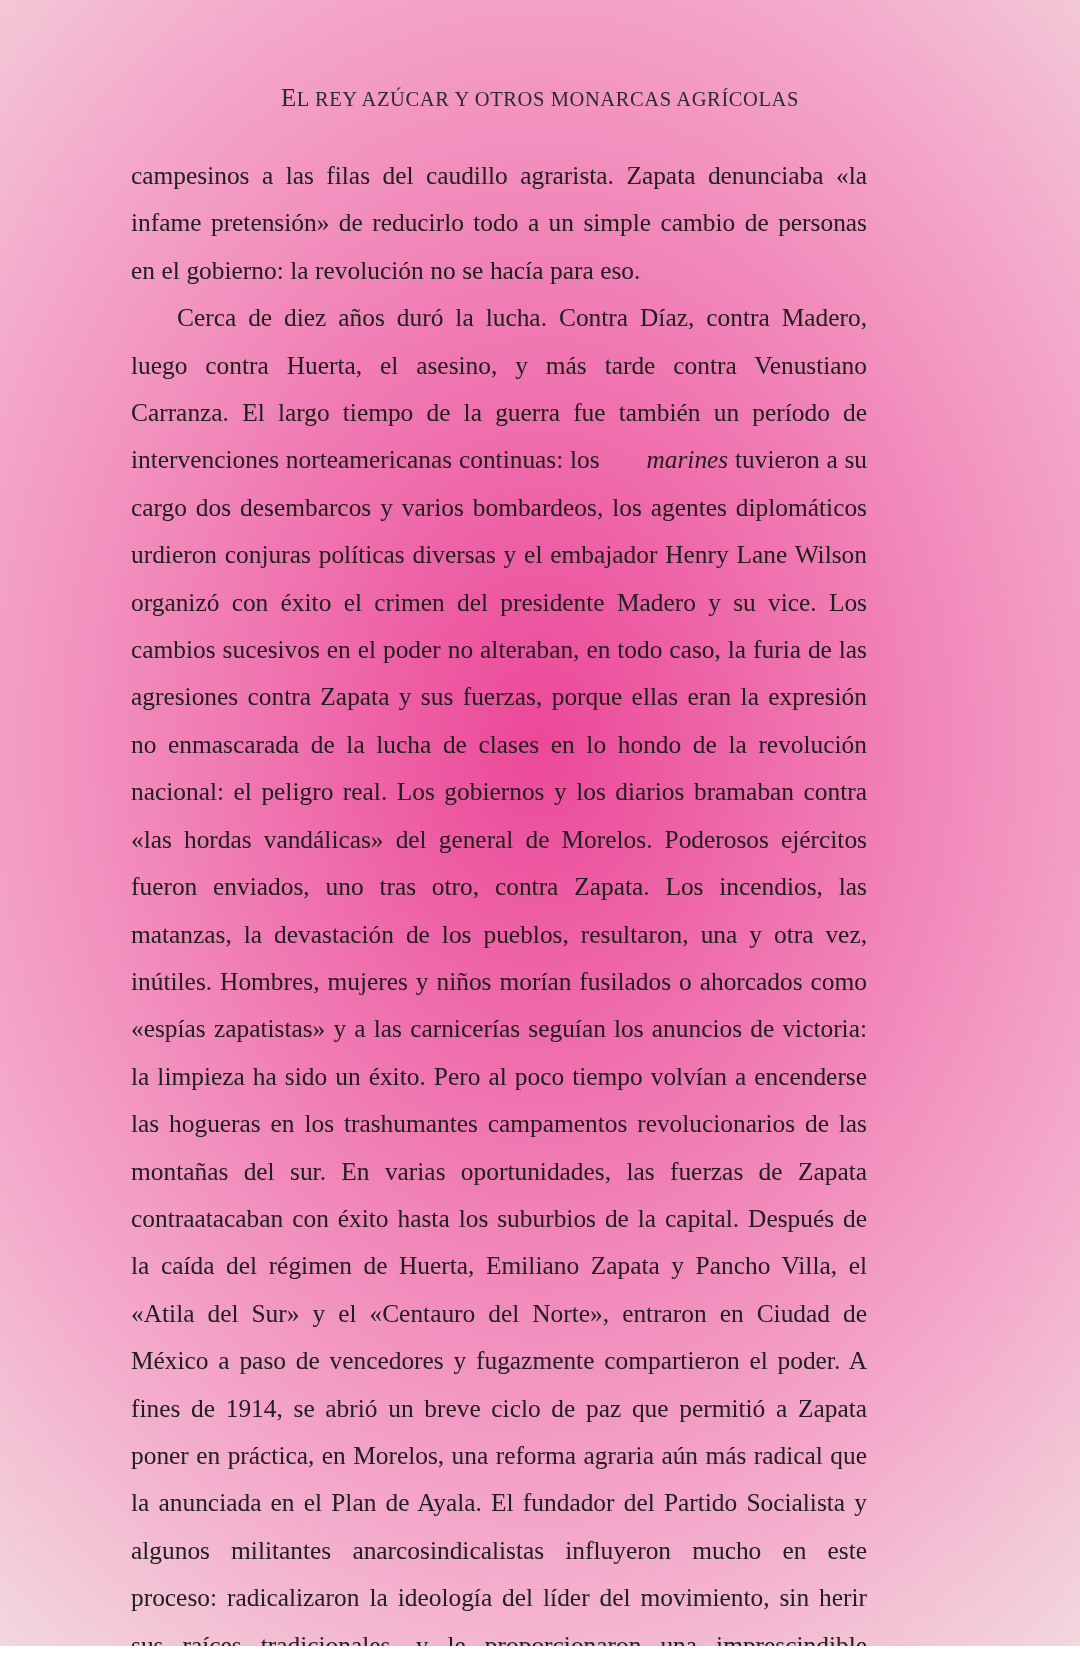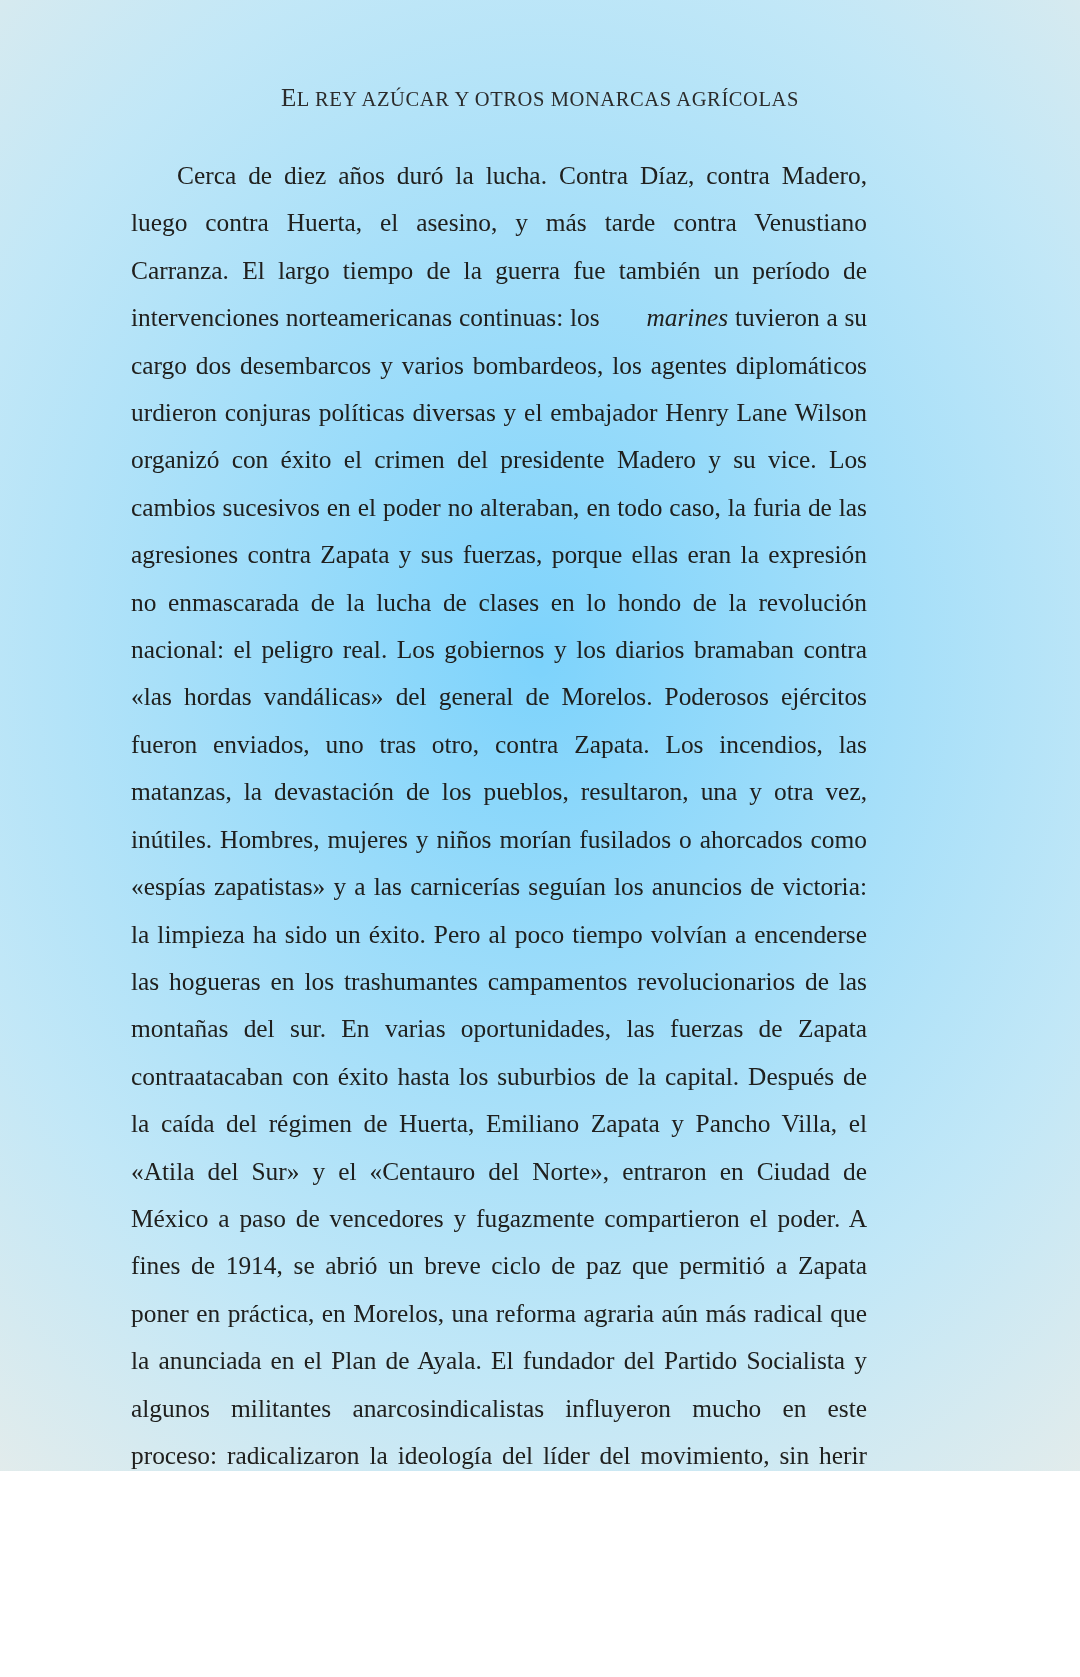--- a/index.html
+++ b/index.html
@@ -10,22 +10,22 @@
     width: 1080px;
     height: 1677px;
     background: #ffffff;
     font-family: "Liberation Serif", "DejaVu Serif", serif;
     color: #1c1c1c;
     -webkit-font-smoothing: antialiased;
   }
   .page {
     position: relative;
     width: 1080px;
-    height: 1471px;
-    background: #7dd3fc;
+    height: 1646px;
+    background: #ec4899;
     overflow: hidden;
   }
   
   .paper-tint {
     position: absolute;
     inset: 0;
     background:
       radial-gradient(ellipse 80% 70% at 50% 45%, rgba(255,255,255,0) 0%, rgba(250,248,243,0.55) 70%, rgba(243,240,233,0.85) 100%);
     pointer-events: none;
   }
@@ -84,19 +84,20 @@
 <div class="page">
 
   <div class="paper-tint"></div>
 
   <div class="running-header">
     <span class="cap">E</span><span>L REY AZÚCAR Y OTROS MONARCAS AGRÍCOLAS</span>
   </div>
 
   <div class="text-block">
 
+    <p class="para">campesinos a las filas del caudillo agrarista. Zapata denunciaba «la infame pretensión» de reducirlo todo a un simple cambio de personas en el gobierno: la revolución no se hacía para eso.</p>
 
     <p class="para indent"><span>Cerca de diez años duró la lucha. Contra Díaz, contra Madero, luego contra Huerta, el asesino, y más tarde contra Venustiano Carranza. El largo tiempo de la guerra fue también un período de intervenciones norteamericanas continuas: los </span><em>marines</em><span> tuvieron a su cargo dos desembarcos y varios bombardeos, los agentes diplomáticos urdieron conjuras políticas diversas y el embajador Henry Lane Wilson organizó con éxito el crimen del presidente Madero y su vice. Los cambios sucesivos en el poder no alteraban, en todo caso, la furia de las agresiones contra Zapata y sus fuerzas, porque ellas eran la expresión no enmascarada de la lucha de clases en lo hondo de la revolución nacional: el peligro real. Los gobiernos y los diarios bramaban contra «las hordas vandálicas» del general de Morelos. Poderosos ejércitos fueron enviados, uno tras otro, contra Zapata. Los incendios, las matanzas, la devastación de los pueblos, resultaron, una y otra vez, inútiles. Hombres, mujeres y niños morían fusilados o ahorcados como «espías zapatistas» y a las carnicerías seguían los anuncios de victoria: la limpieza ha sido un éxito. Pero al poco tiempo volvían a encenderse las hogueras en los trashumantes campamentos revolucionarios de las montañas del sur. En varias oportunidades, las fuerzas de Zapata contraatacaban con éxito hasta los suburbios de la capital. Después de la caída del régimen de Huerta, Emiliano Zapata y Pancho Villa, el «Atila del Sur» y el «Centauro del Norte», entraron en Ciudad de México a paso de vencedores y fugazmente compartieron el poder. A fines de 1914, se abrió un breve ciclo de paz que permitió a Zapata poner en práctica, en Morelos, una reforma agraria aún más radical que la anunciada en el Plan de Ayala. El fundador del Partido Socialista y algunos militantes anarcosindicalistas influyeron mucho en este proceso: radicalizaron la ideología del líder del movimiento, sin herir sus raíces tradicionales, y le proporcionaron una imprescindible capacidad de organización.</span></p>
 
   </div>
 
 
 </div>
 
 </body></html>

